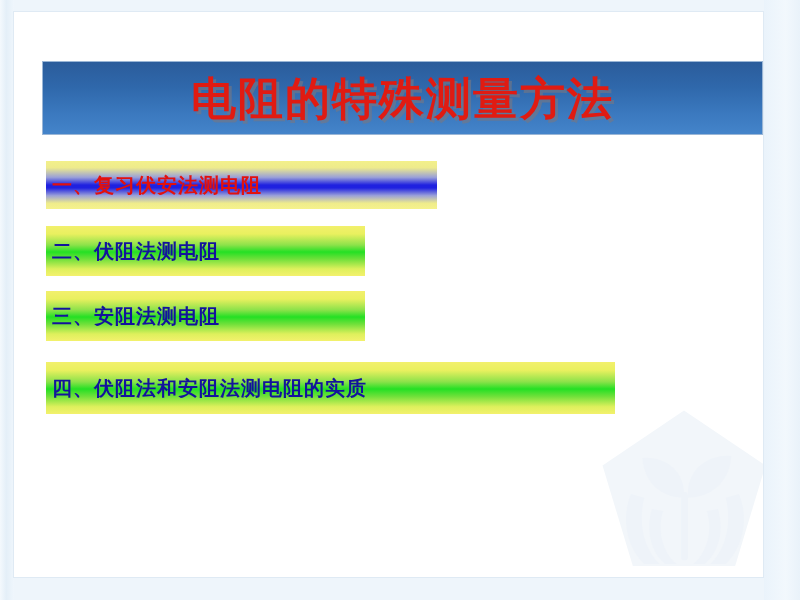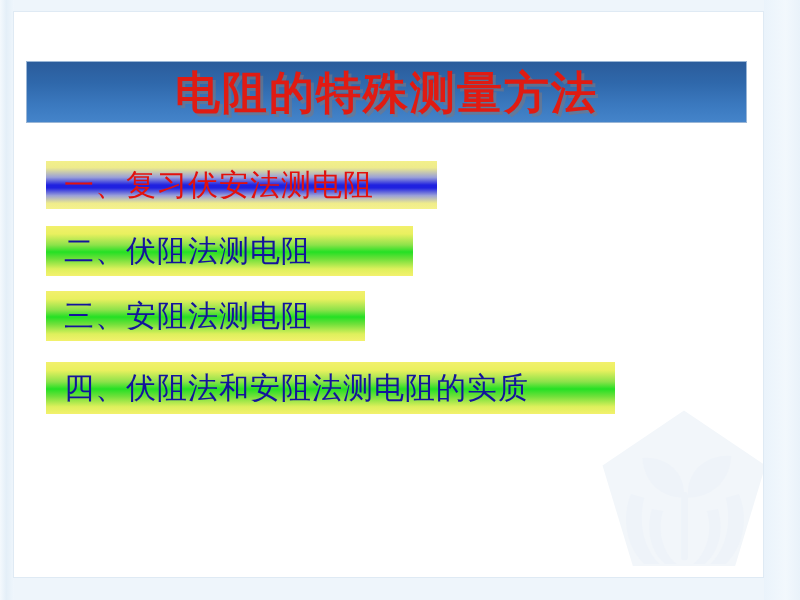--- a/index.html
+++ b/index.html
@@ -56,24 +56,24 @@
     bottom: -6px;
     width: 190px;
     height: 180px;
     opacity: 1;
     pointer-events: none;
   }
 
   
   #title-banner {
     position: absolute;
-    left: 12px;
+    left: 28px;
     top: 49px;
     width: 721px;
-    height: 62px;
+    height: 74px;
     background: linear-gradient(180deg,#2b5c9b 0%, #2f68ab 35%, #3b79bf 72%, #4484ca 100%);
     border: 1px solid #9ab6d6;
     box-sizing: border-box;
     display: flex;
     align-items: center;
     justify-content: center;
   }
   #title-text {
     font-family: "DejaVu Serif", "Liberation Serif", serif;
     font-size: 45px;
@@ -88,45 +88,45 @@
   
   .agenda-item {
     position: absolute;
     display: inline-flex;
     align-items: center;
     box-sizing: border-box;
     white-space: nowrap;
   }
   .agenda-label {
     font-family: "DejaVu Serif", "Liberation Serif", serif;
-    font-weight: 400;
-    font-size: 30px;
+    font-weight: 700;
+    font-size: 20px;
     line-height: 1;
     letter-spacing: 1px;
-    padding: 0 18px;
+    padding: 0 6px;
   }
 
   
   #agenda-item-1 {
     left: 32px; top: 149px;
     width: 391px; height: 48px;
     background: linear-gradient(180deg,
         #f3f08a 0%,
         #eeeb8c 14%,
         #9aa0d8 34%,
         #1f21e0 50%,
         #1f21e0 56%,
         #9aa0d8 72%,
         #efec8b 88%,
         #f5f28c 100%);
   }
   #agenda-item-1 .agenda-label { color: #e2110d; }
 
   
-  #agenda-item-2 { left: 32px; top: 214px; width: 367px; height: 50px; }
+  #agenda-item-2 { left: 32px; top: 214px; width: 319px; height: 50px; }
   #agenda-item-3 { left: 32px; top: 279px; width: 319px; height: 50px; }
   #agenda-item-4 { left: 32px; top: 350px; width: 569px; height: 52px; }
   #agenda-item-5 { left: 32px; top: 437px; width: 355px; height: 52px; }
 
   .agenda-green {
     background: linear-gradient(180deg,
         #f2f06c 0%,
         #e9f05f 16%,
         #8ce24a 38%,
         #24e024 52%,

